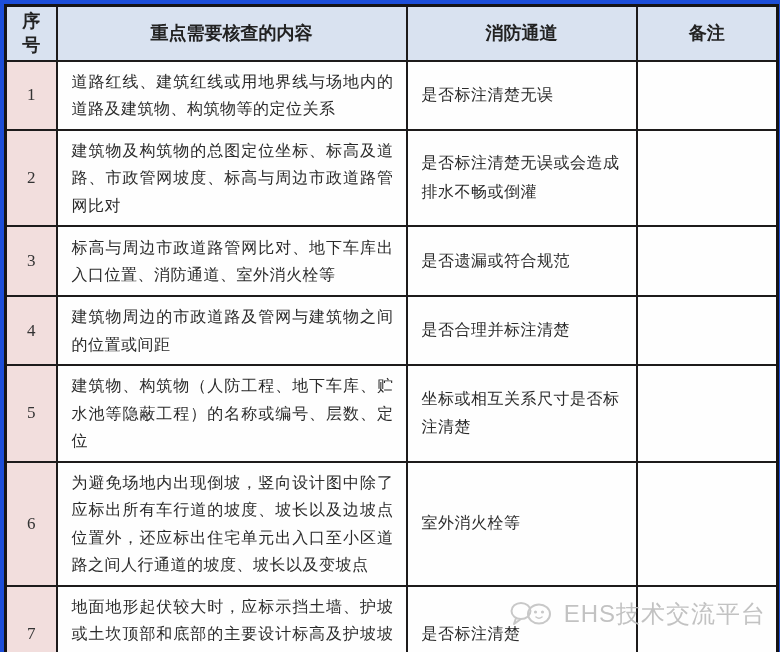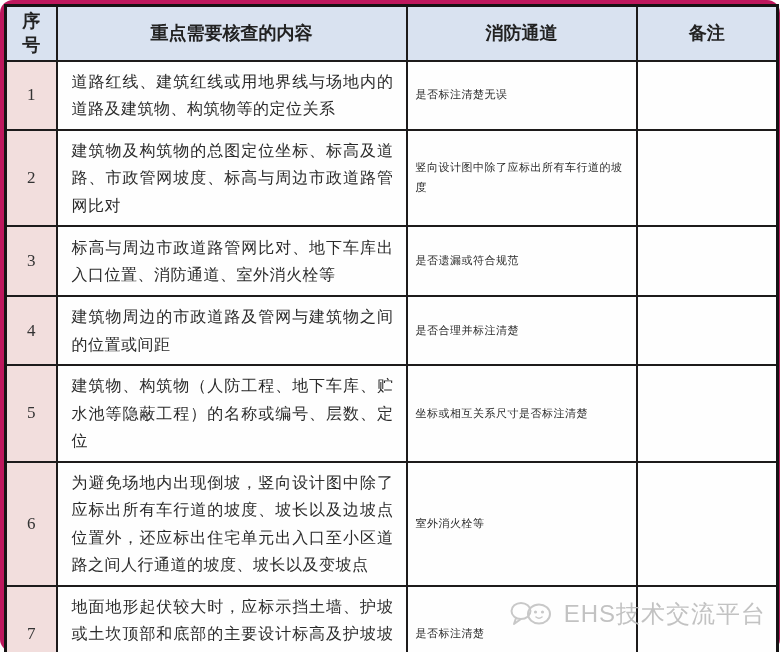--- a/index.html
+++ b/index.html
@@ -6,22 +6,21 @@
   body {
     width: 780px; height: 652px;
     background: #ffffff;
     font-family: "Liberation Serif", "DejaVu Serif", serif;
     color: #2a2a2a;
     overflow: hidden;
   }
   .page {
     position: relative;
     width: 780px; height: 652px;
-    background: #be185d;
-    border-radius: 13px;
+    background: #1d4ed8;
   }
   table.checklist {
     position: absolute;
     left: 4px; top: 4px;
     width: 772px;
     border-collapse: collapse;
     table-layout: fixed;
   }
   table.checklist td, table.checklist th {
     border: 2px solid #1d1b1b;
@@ -50,23 +49,23 @@
     font-size: 16px;
     line-height: 1.72;
     padding: 6px 12px 6px 14px;
     text-align: justify;
     text-justify: inter-ideograph;
     color: #2b2b2b;
     letter-spacing: 0.5px;
   }
   td.issue {
     background: #fefefe;
-    font-size: 11px;
+    font-size: 16px;
     line-height: 1.8;
-    padding: 6px 10px 6px 8px;
+    padding: 6px 10px 6px 14px;
     color: #2b2b2b;
     letter-spacing: 0.5px;
   }
   td.remark { background: #fefefe; }
   .watermark {
     position: absolute;
     right: 14px; bottom: 22px;
     display: flex;
     align-items: center;
     gap: 12px;
@@ -102,21 +101,21 @@
     <tr style="height:60px">
       <td class="num">1</td>
       <td class="content">道路红线、建筑红线或用地界线与场地内的道路及建筑物、构筑物等的定位关系</td>
       <td class="issue">是否标注清楚无误</td>
       <td class="remark"></td>
     </tr>
 
     <tr style="height:92px">
       <td class="num">2</td>
       <td class="content">建筑物及构筑物的总图定位坐标、标高及道路、市政管网坡度、标高与周边市政道路管网比对</td>
-      <td class="issue">竖向设计图中除了应标出所有车行道的坡度</td>
+      <td class="issue">是否标注清楚无误或会造成排水不畅或倒灌</td>
       <td class="remark"></td>
     </tr>
 
     <tr style="height:70px">
       <td class="num">3</td>
       <td class="content">标高与周边市政道路管网比对、地下车库出入口位置、消防通道、室外消火栓等</td>
       <td class="issue">是否遗漏或符合规范</td>
       <td class="remark"></td>
     </tr>
 

